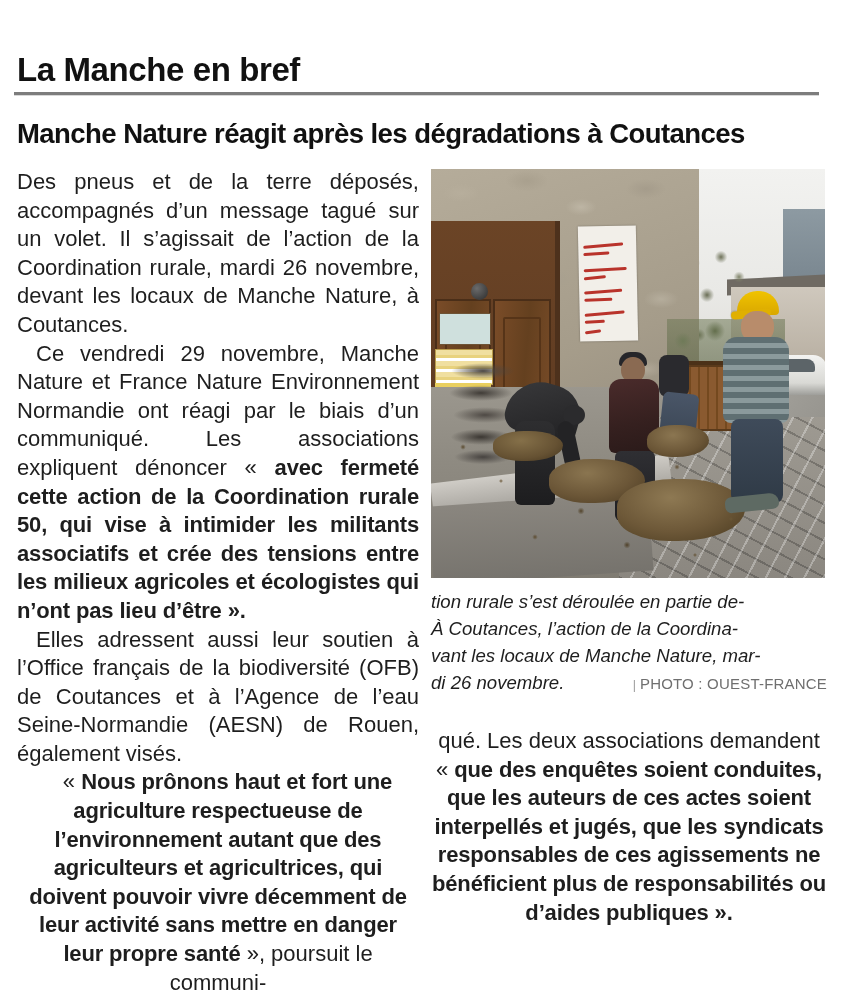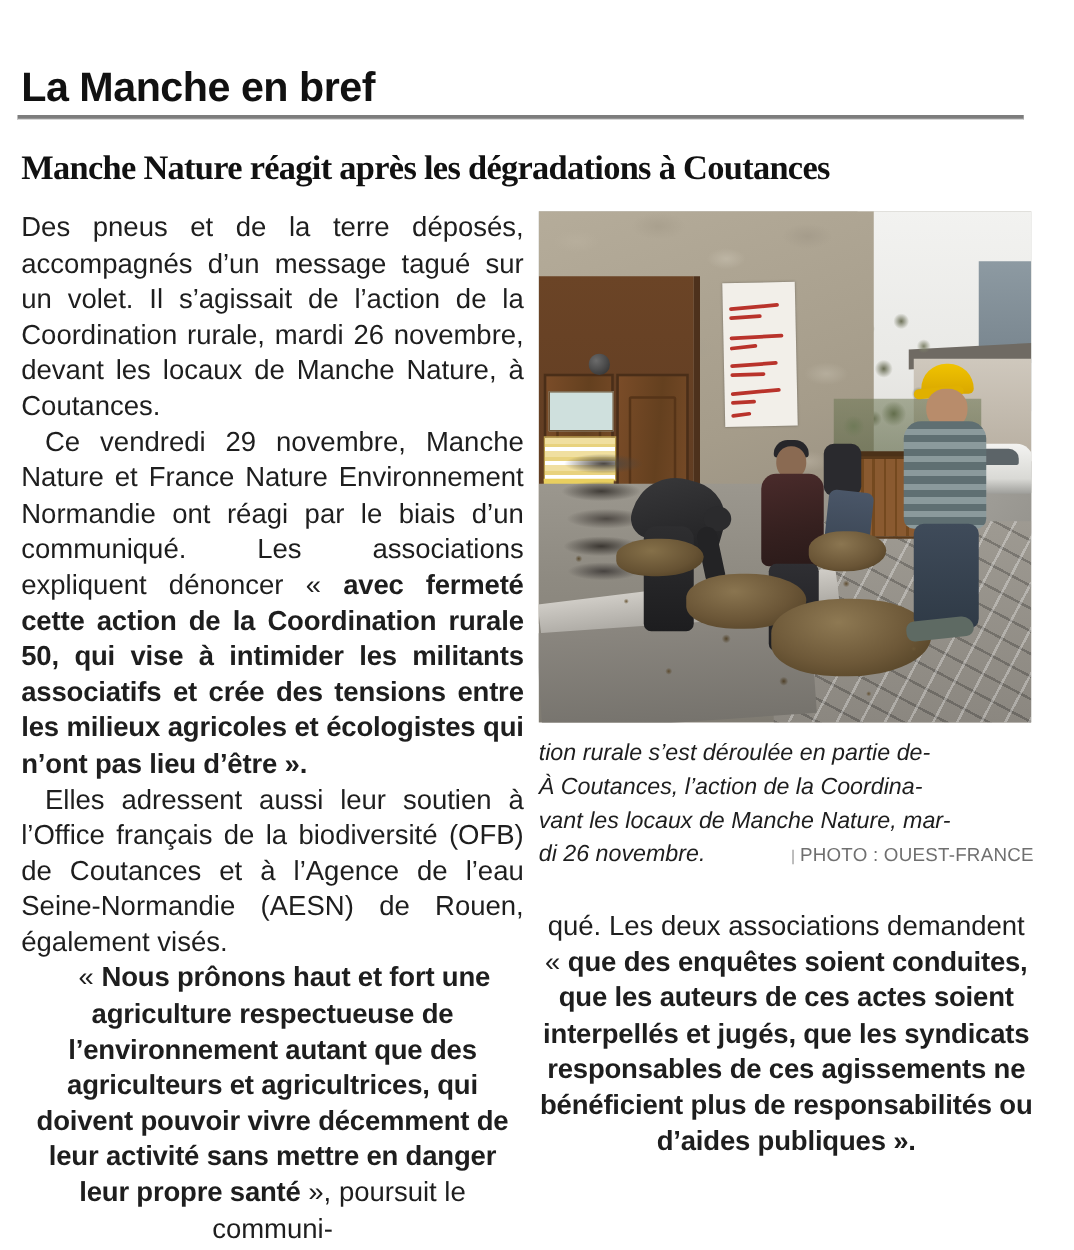--- a/index.html
+++ b/index.html
@@ -50,21 +50,20 @@
     position: absolute;
     left: 17px;
     top: 118px;
     width: 810px;
     font-size: 27.5px;
     font-weight: 700;
     letter-spacing: -0.55px;
     color: #111111;
     line-height: 1.16;
     white-space: nowrap;
-    font-family: Liberation Serif, serif;
   }
 
   
   .col {
     position: absolute;
     font-size: 22px;
     line-height: 28.6px;
     text-align: justify;
     color: #1e1e1e;
     hyphens: manual;

